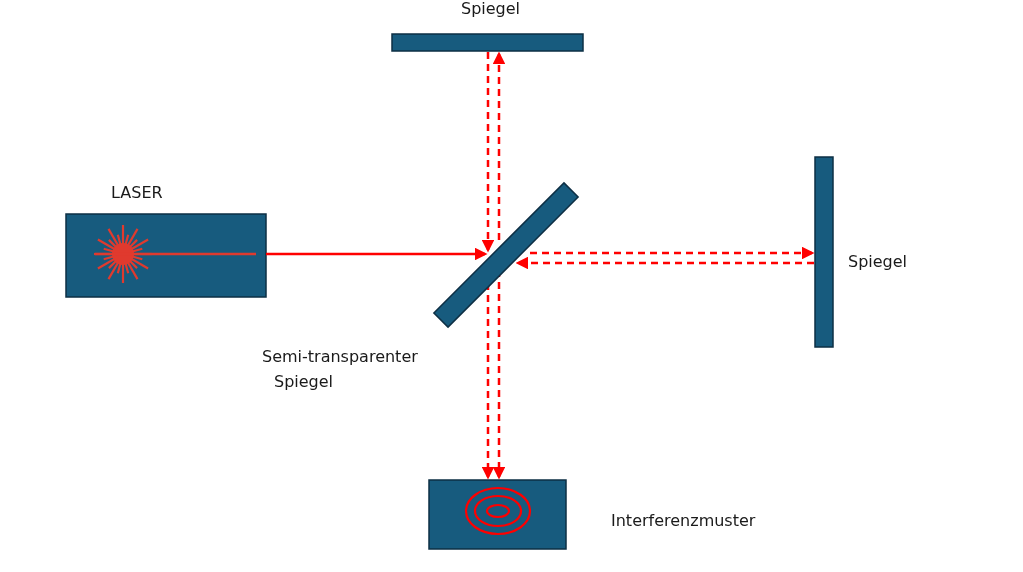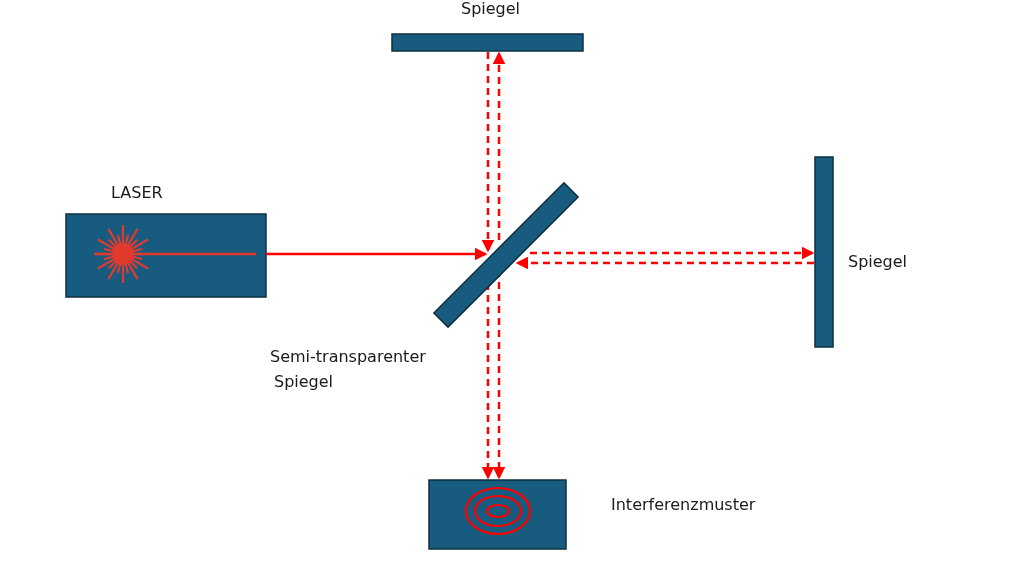--- a/index.html
+++ b/index.html
@@ -78,15 +78,15 @@
     <line x1="488" y1="283" x2="488" y2="477" stroke-dasharray="7,5" marker-end="url(#arrowhead)"></line>
     <line x1="499" y1="270" x2="499" y2="477" stroke-dasharray="7,5" marker-end="url(#arrowhead)"></line>
   </g>
 
   <rect x="-92" y="-10" width="184" height="20" fill="#175b7e" stroke="#0d2f44" stroke-width="1.5" transform="translate(506 255) rotate(-45)"></rect>
 </svg>
 
 <div class="lbl" style="left:461px; top:-2px;">Spiegel</div>
 <div class="lbl" style="left:76px; top:182px;margin-left:35px;">LASER</div>
 <div class="lbl" style="left:848px; top:251px;">Spiegel</div>
-<div class="lbl" style="left:270px; top:346px;">Semi-transparenter</div>
+<div class="lbl" style="left:262px; top:346px;">Semi-transparenter</div>
 <div class="lbl" style="left:274px; top:371px;">Spiegel</div>
-<div class="lbl" style="left:611px; top:494px;">Interferenzmuster</div>
+<div class="lbl" style="left:611px; top:510px;">Interferenzmuster</div>
 
 </body></html>

